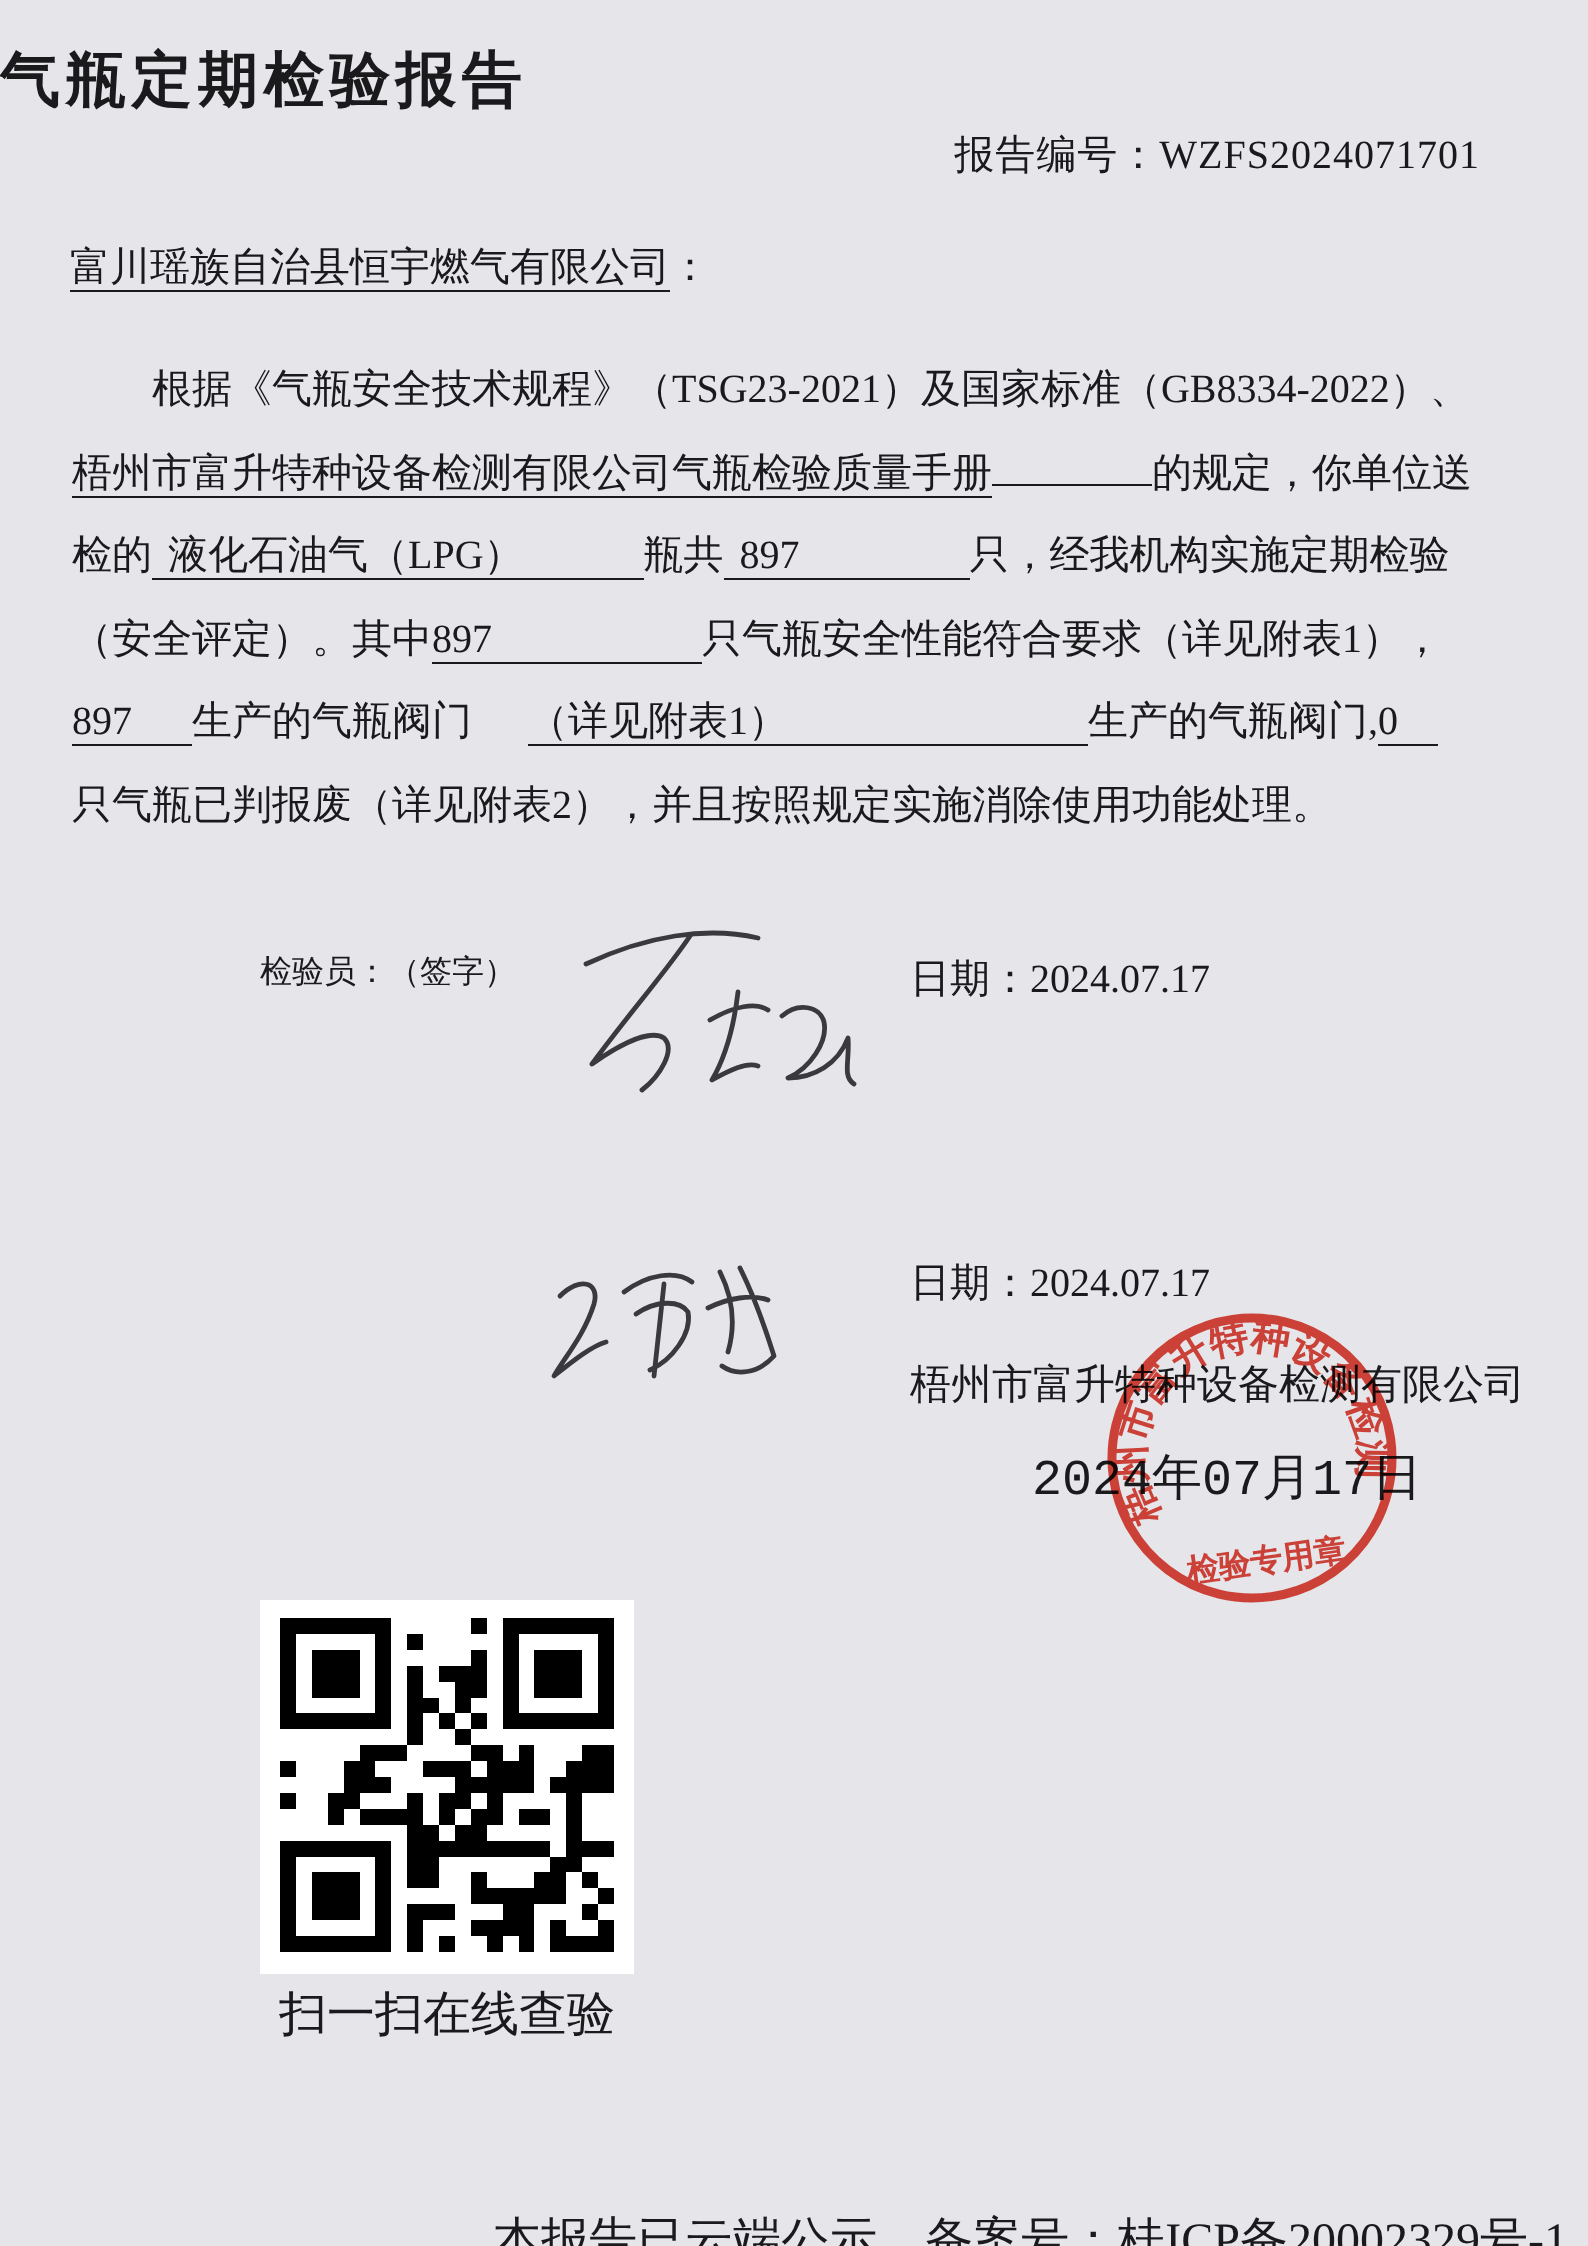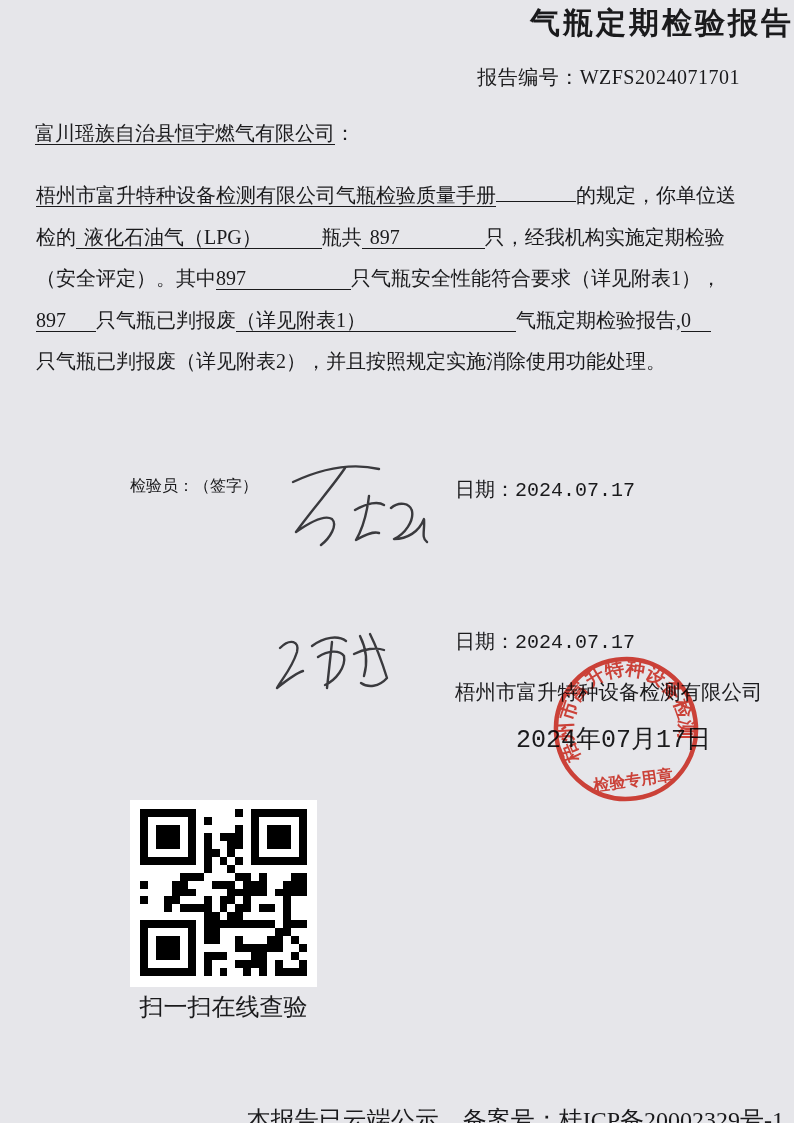--- a/index.html
+++ b/index.html
@@ -5,40 +5,40 @@
   html,body{margin:0;padding:0;}
   .page{
     position:relative;
     width:794px;height:1123px;
     background:var(--bg,#e6e6ea);
     font-family:"Liberation Serif","DejaVu Serif",serif;
     color:var(--ink,#1a1a1c);
     overflow:hidden;
   }
   .title{
-    position:absolute;top:3px;left:0;width:794px;
-    text-align:right;font-size:30px;font-weight:700;letter-spacing:3px;
+    position:absolute;top:20px;left:0;width:794px;
+    text-align:left;font-size:30px;font-weight:700;letter-spacing:3px;
   }
   .report-no{
     position:absolute;top:64px;right:54px;font-size:20px;letter-spacing:.5px;text-align:center;
   }
   .addressee{position:absolute;top:120px;left:35px;font-size:20px;}
   .u{border-bottom:1.5px solid var(--ink,#1a1a1c);}
   .body-text{
     position:absolute;top:175px;left:36px;width:724px;
     font-size:20px;line-height:41.5px;
   }
   .indent{text-indent:2em;}
   .padl8{padding-left:8px;}
   .padr20{padding-right:20px;}  .padr30{padding-right:30px;}
   .padr60{padding-right:60px;}  .padr85{padding-right:85px;}
-  .padr105{padding-right:105px;}.padr150{padding-right:150px;}
+  .padr105{padding-right:105px;}.padr150{padding-right:150px;margin-left:28px;}
   .blank80{display:inline-block;width:80px;}
   .sign-row-label{position:absolute;font-size:16px;}
-  .date{position:absolute;left:455px;font-size:20px;font-family:Liberation Mono, monospace;}
+  .date{position:absolute;left:455px;font-size:20px;}
   .sig-svg{position:absolute;}
   .sig-svg path{fill:none;stroke:#3a3a3e;stroke-width:2.4;stroke-linecap:round;stroke-linejoin:round;}
   .company-line{position:absolute;left:455px;top:678px;font-size:20.5px;}
   .issue-date{position:absolute;left:516px;top:722px;font-size:25px;font-family:Liberation Mono, monospace;}
   .stamp{
     position:absolute;left:526px;top:629px;width:200px;height:200px;
     transform:rotate(-8deg);mix-blend-mode:multiply;opacity:.93;
   }
   .qr-box{
     position:absolute;left:130px;top:800px;width:187px;height:187px;background:#ffffff;
@@ -55,24 +55,25 @@
 
 <div class="page">
 
   <div class="title">气瓶定期检验报告</div>
 
   <div class="report-no"><span>报告编号：</span><span>WZFS2024071701</span></div>
 
   <div class="addressee"><span class="u">富川瑶族自治县恒宇燃气有限公司</span><span>：</span></div>
 
   <div class="body-text">
+    <div class="indent">根据《气瓶安全技术规程》（TSG23-2021）及国家标准（GB8334-2022）、</div>
     <div><span class="u">梧州市富升特种设备检测有限公司气瓶检验质量手册</span><span class="u blank80"></span><span>的规定，你单位送</span></div>
     <div><span>检的</span><span class="u padl8 padr60">液化石油气（LPG）</span><span>瓶共</span><span class="u padl8 padr85">897</span><span>只，经我机构实施定期检验</span></div>
     <div><span>（安全评定）。其中</span><span class="u padr105">897</span><span>只气瓶安全性能符合要求（详见附表1），</span></div>
-    <div><span class="u padr30">897</span><span>只气瓶已判报废</span><span class="u padr150">（详见附表1）</span><span>气瓶定期检验报告,</span><span class="u padr20">0</span></div>
+    <div><span class="u padr30">897</span><span>生产的气瓶阀门</span><span class="u padr150">（详见附表1）</span><span>生产的气瓶阀门,</span><span class="u padr20">0</span></div>
     <div>只气瓶已判报废（详见附表2），并且按照规定实施消除使用功能处理。</div>
   </div>
 
   <div class="sign-row-label" style="left:130px;top:476px;">检验员：（签字）</div>
   <svg class="sig-svg" style="left:283px;top:458px;" width="150" height="98" viewBox="0 0 150 98">
     <path d="M10,24 C40,10 70,5 96,11"></path>
     <path d="M62,10 C50,28 32,48 13,74 C30,62 43,57 49,61 C55,67 47,80 38,87"></path>
     <path d="M72,52 C84,45 95,43 101,47 M86,38 C84,55 80,70 73,82 C82,77 90,73 96,75"></path>
     <path d="M108,50 C116,43 127,45 129,53 C131,63 122,76 111,81 C124,81 136,74 141,61 C142,72 138,80 144,84"></path>
   </svg>

